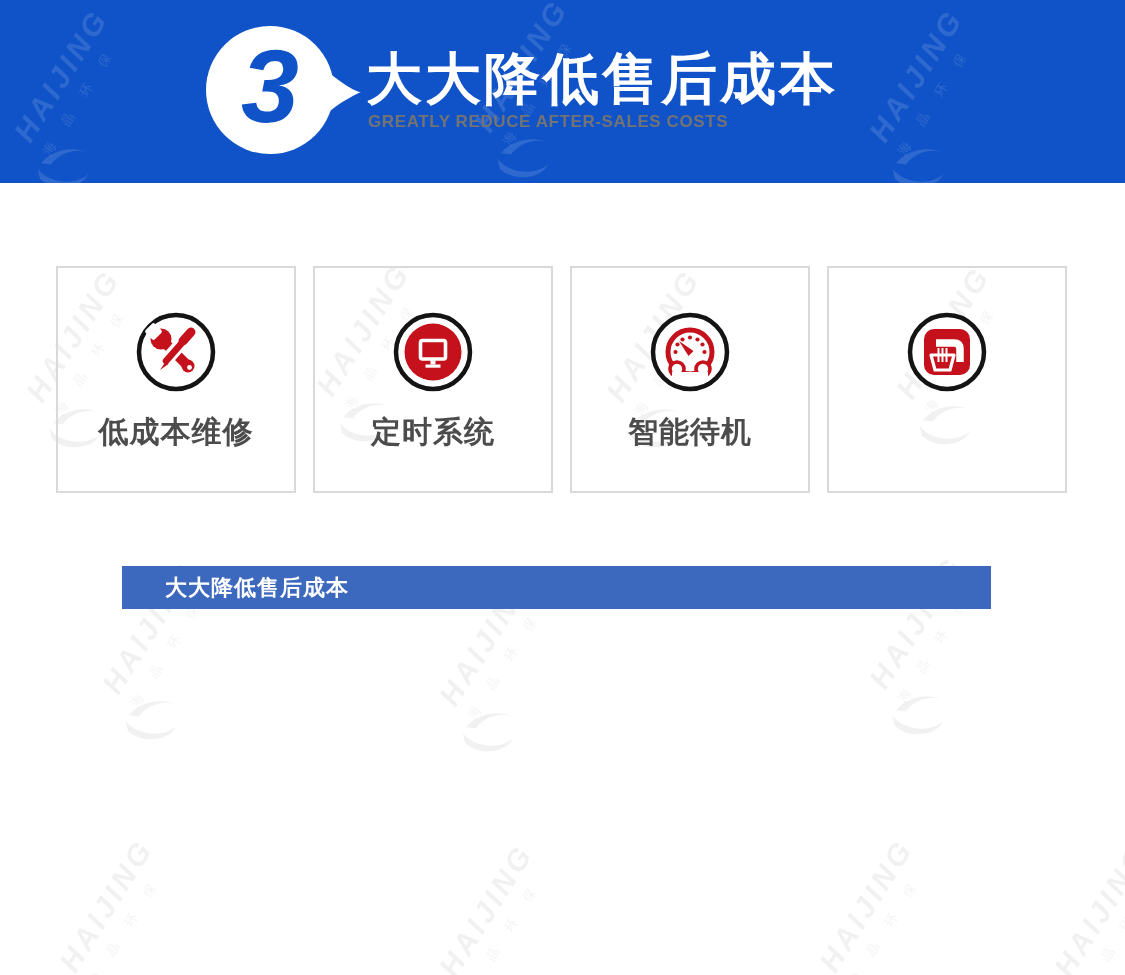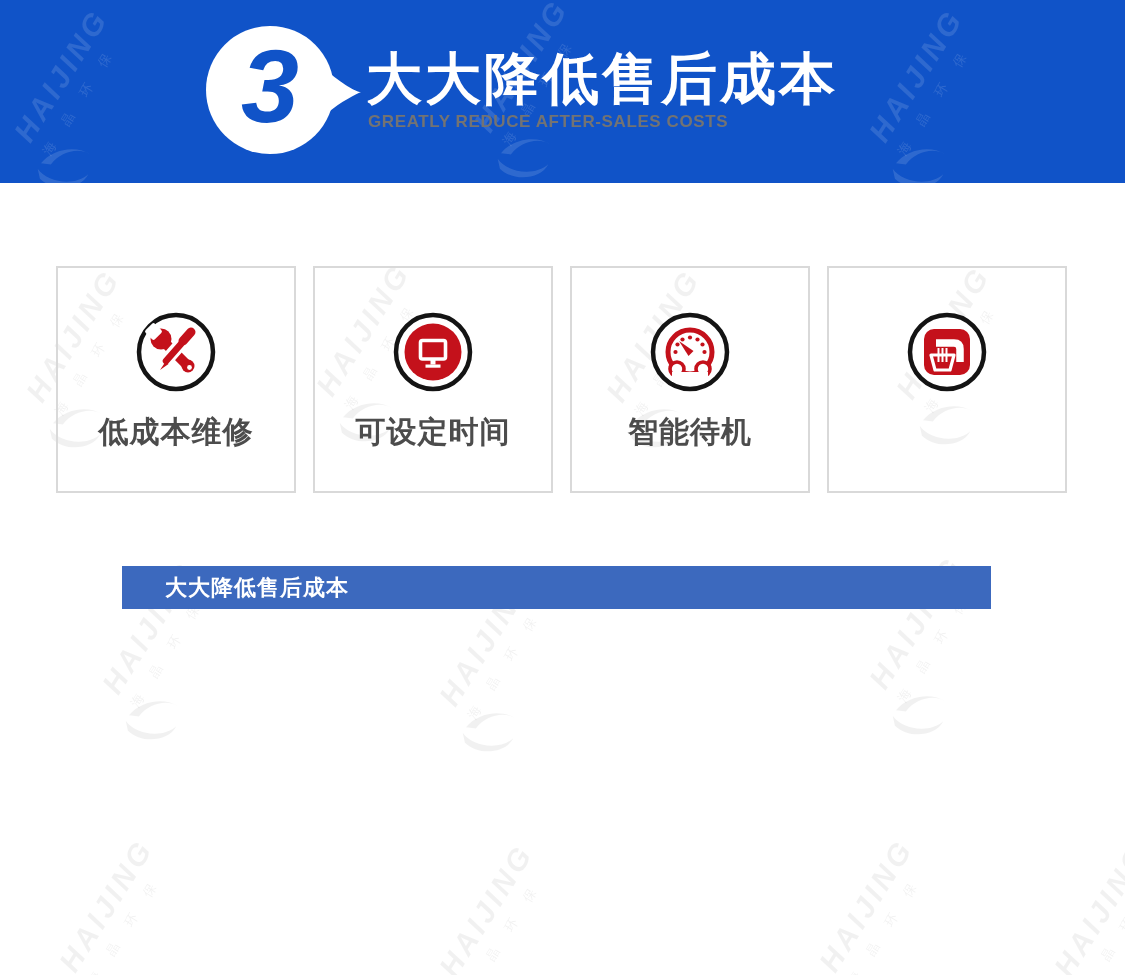--- a/index.html
+++ b/index.html
@@ -234,21 +234,21 @@
     </div>
 
     <div class="card">
       <svg class="card-icon" viewBox="0 0 84 84">
         <circle cx="42" cy="42" r="37" fill="#ffffff" stroke="#141414" stroke-width="4.5"></circle>
         <circle cx="42" cy="42" r="28.5" fill="#c4111b"></circle>
         <rect x="29.5" y="30.5" width="25" height="18.5" rx="2" fill="none" stroke="#ffffff" stroke-width="3.6"></rect>
         <rect x="39.5" y="49" width="5" height="5.5" fill="#ffffff"></rect>
         <rect x="34.5" y="54.5" width="15" height="3.2" fill="#ffffff"></rect>
       </svg>
-      <div class="card-label">可设定时间</div>
+      <div class="card-label">定时系统</div>
     </div>
 
     <div class="card">
       <svg class="card-icon" viewBox="0 0 84 84">
         <circle cx="42" cy="42" r="37" fill="#ffffff" stroke="#141414" stroke-width="4.5"></circle>
         <circle cx="42" cy="42" r="22" fill="none" stroke="#c4111b" stroke-width="5"></circle>
         <circle cx="29" cy="59" r="7" fill="#ffffff" stroke="#c4111b" stroke-width="3.6"></circle>
         <circle cx="55" cy="59" r="7" fill="#ffffff" stroke="#c4111b" stroke-width="3.6"></circle>
         <rect x="24" y="62" width="36" height="10" fill="#ffffff"></rect>
         <g fill="#c4111b">

